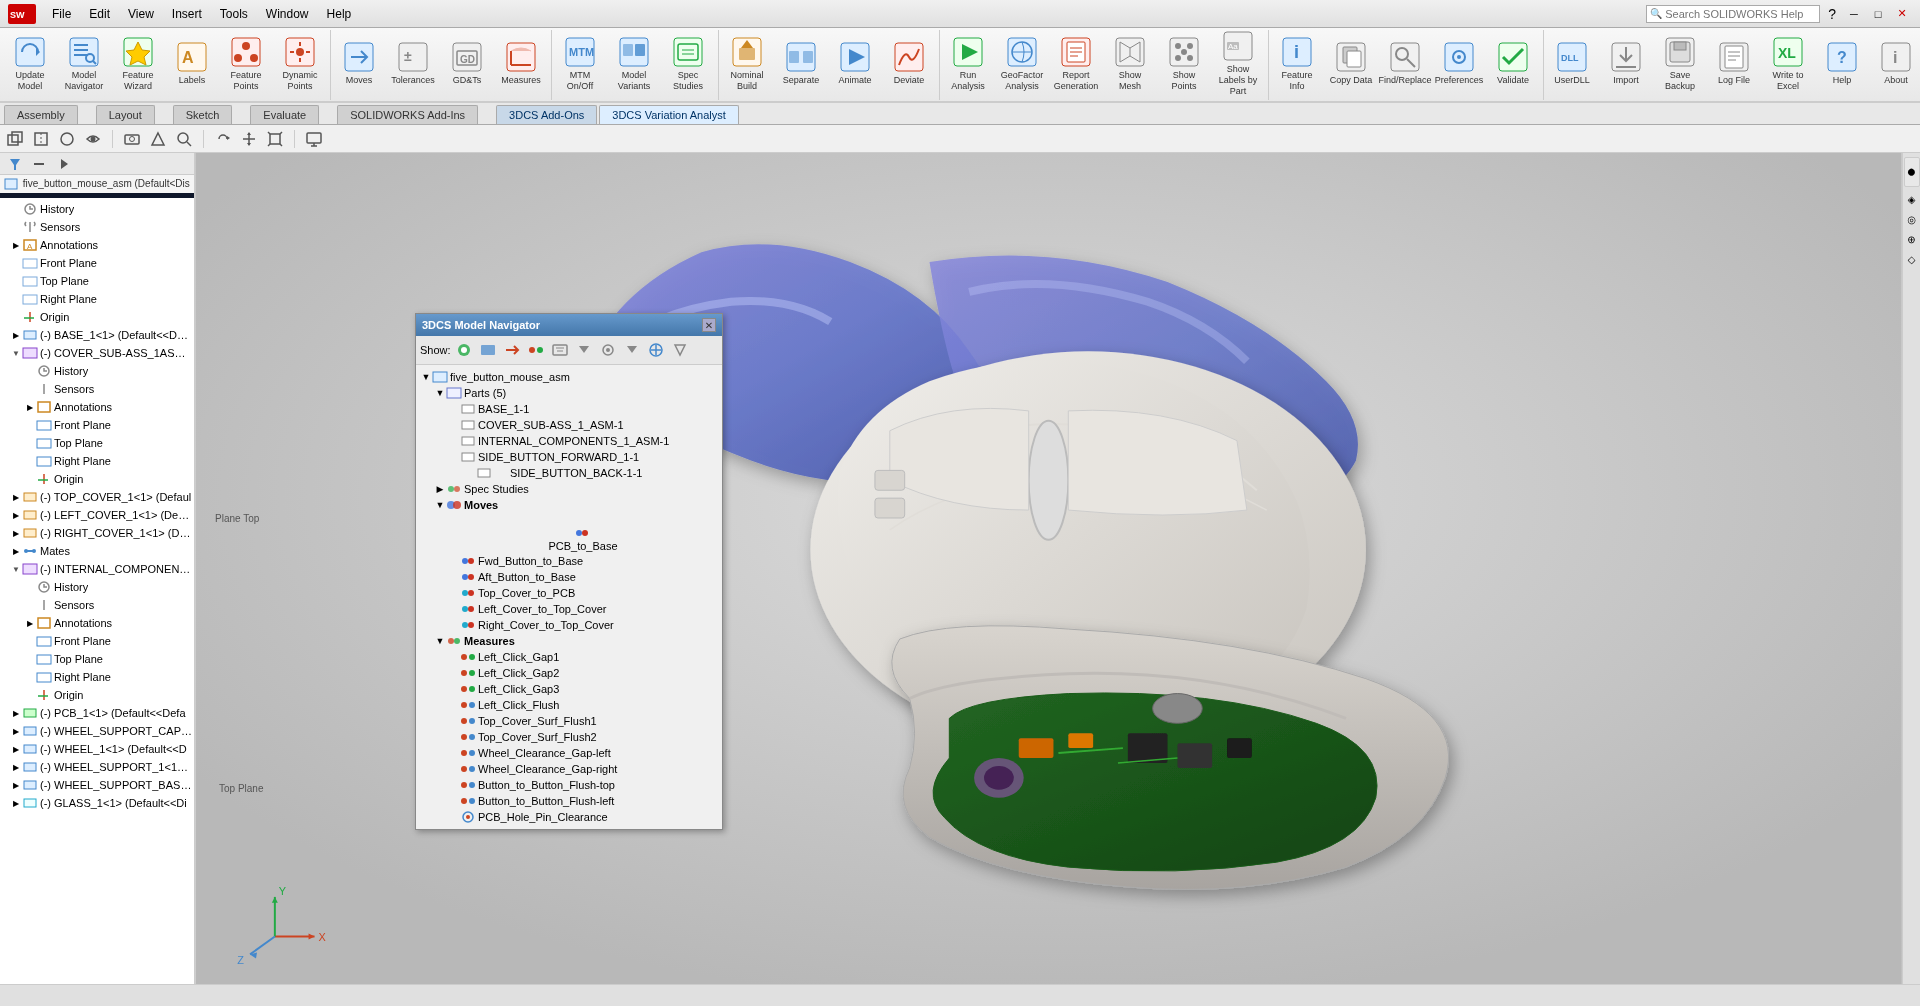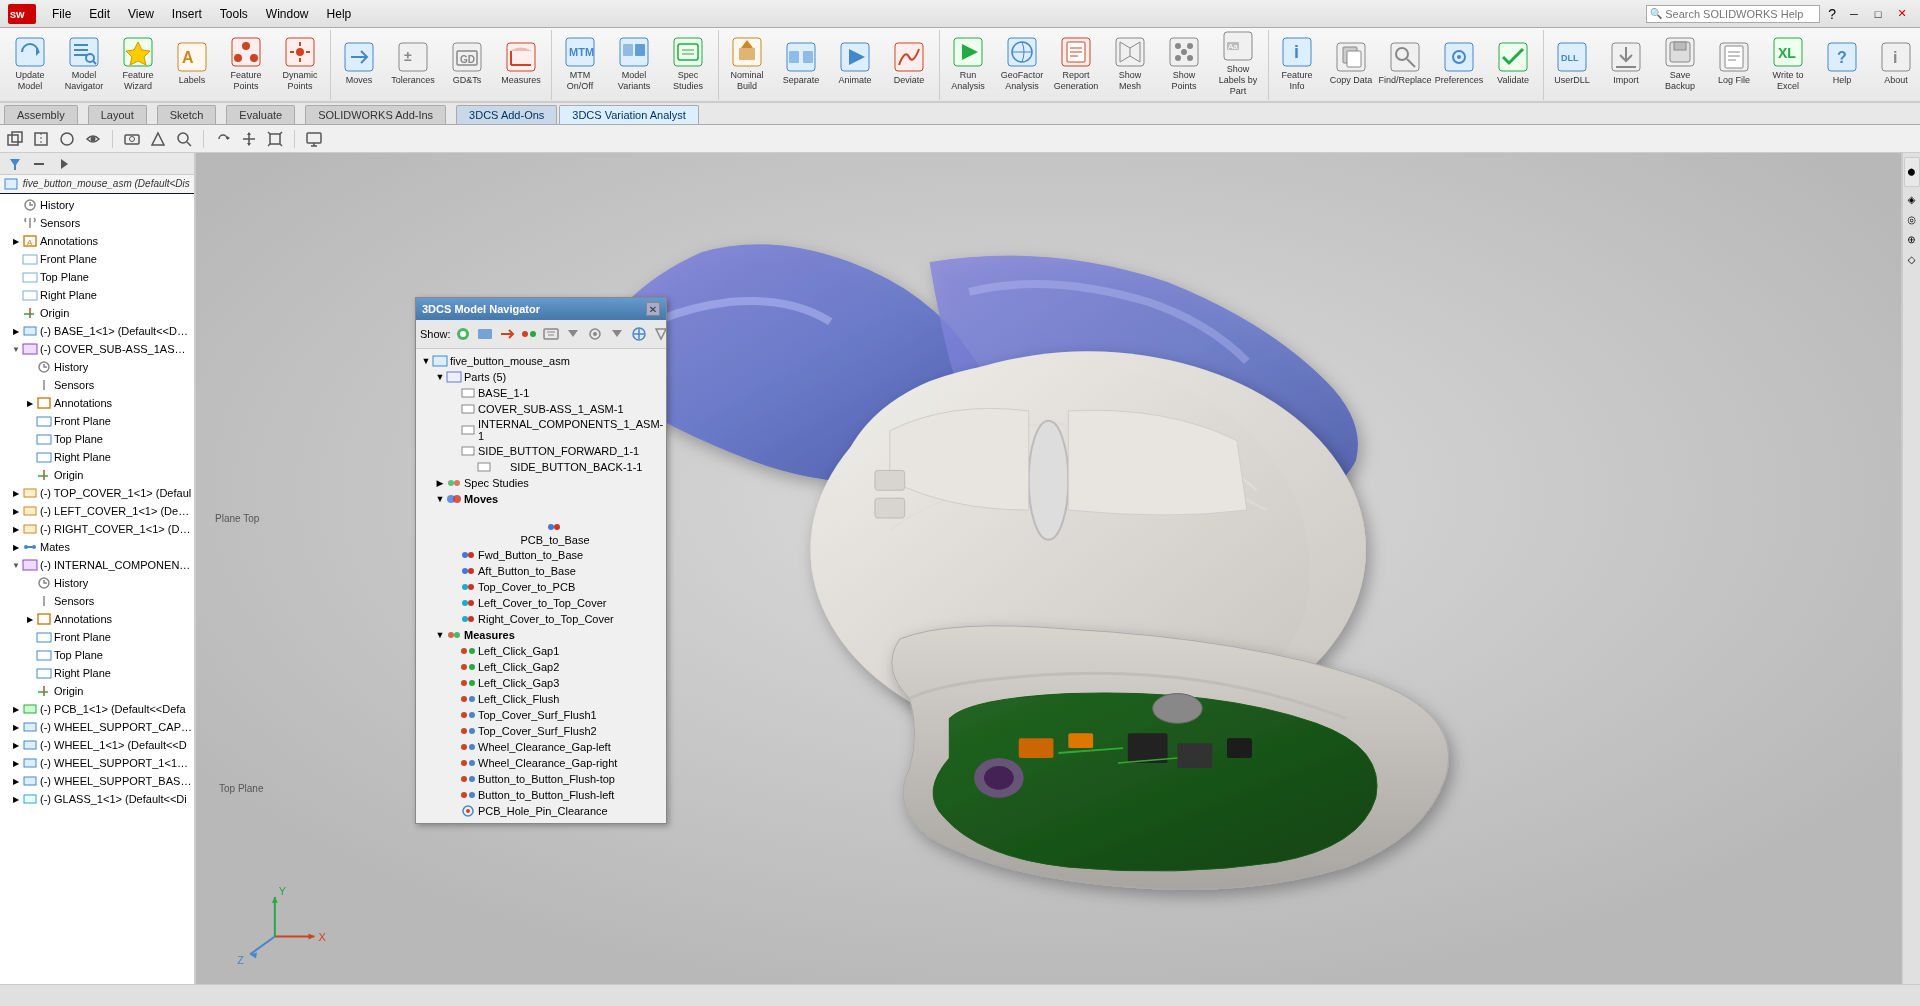--- a/index.html
+++ b/index.html
@@ -42,21 +42,21 @@
     .toolbar-btn .tb-icon { width: 32px; height: 32px; margin-bottom: 2px; }
 
     
     #tab-bar {
       display: flex; align-items: flex-end; height: 22px;
       background: #e8e8e8; border-bottom: 1px solid #aaa; padding-left: 4px;
     }
     .tab {
       padding: 3px 12px; font-size: 11px; cursor: pointer;
       border: 1px solid #aaa; border-bottom: none; background: #d0d0d0;
-      margin-right: 10px; border-radius: 2px 2px 0 0; color: #333;
+      margin-right: 18px; border-radius: 2px 2px 0 0; color: #333;
     }
     .tab-3dcs {
       padding: 3px 12px; font-size: 11px; cursor: pointer;
       border: 1px solid #aaa; border-bottom: none; background: #c8d8e8;
       margin-right: 2px; border-radius: 2px 2px 0 0; color: #003366;
     }
     .tab-3dcs.active { background: #ddeeff; }
 
     
     #second-toolbar {
@@ -88,22 +88,22 @@
     .tree-item {
       display: flex; align-items: center; padding: 1px 0; cursor: pointer;
       white-space: nowrap; overflow: hidden;
     }
     .tree-icon { width: 16px; height: 16px; margin-right: 2px; flex-shrink: 0; }
     .tree-label { font-size: 11px; overflow: hidden; text-overflow: ellipsis; }
     .expand-btn { width: 12px; height: 12px; flex-shrink: 0; cursor: pointer; display: flex; align-items: center; justify-content: center; font-size: 8px; }
 
     
     #navigator-dialog {
-      position: absolute; left: 220px; top: 144px;
-      width: 252px; background: #f0f0f0;
+      position: absolute; left: 220px; top: 160px;
+      width: 308px; background: #f0f0f0;
       border: 1px solid #888; box-shadow: 2px 2px 6px rgba(0,0,0,0.3);
       z-index: 100; font-size: 11px;
     }
     #navigator-title-bar {
       display: flex; align-items: center; justify-content: space-between;
       background: linear-gradient(to bottom, #6699cc, #4477aa);
       color: white; padding: 3px 6px; height: 22px;
     }
     #navigator-toolbar {
       display: flex; align-items: center; gap: 2px; padding: 3px 4px;
@@ -686,21 +686,21 @@
             <line x1="2" y1="7" x2="12" y2="7" stroke="#555" stroke-width="2"></line>
           </svg>
       </div>
       <div class="icon-btn-sm">
         <svg width="14" height="14">
             <polygon points="12,7 5,2 5,12" fill="#555"></polygon>
           </svg>
       </div>
     </div>
 
-    <div style="padding:2px 4px; font-size:10px; color:#333; border-bottom:1px solid #0f172a; background:#f5f5f5;font-style:italic;">
+    <div style="padding:2px 4px; font-size:10px; color:#333; border-bottom:5px solid #0f172a; background:#f5f5f5;">
       <svg width="16" height="14" style="vertical-align:middle;">
           <rect x="1" y="2" width="12" height="10" fill="#ddeeff" stroke="#4488cc" stroke-width="1"></rect>
         </svg>
       <span style="font-size:10px;">five_button_mouse_asm (Default&lt;Dis</span>
     </div>
 
     <div id="feature-tree">
 
       <div class="tree-item" style="padding-left:8px;">
         <span class="expand-btn"> </span>

